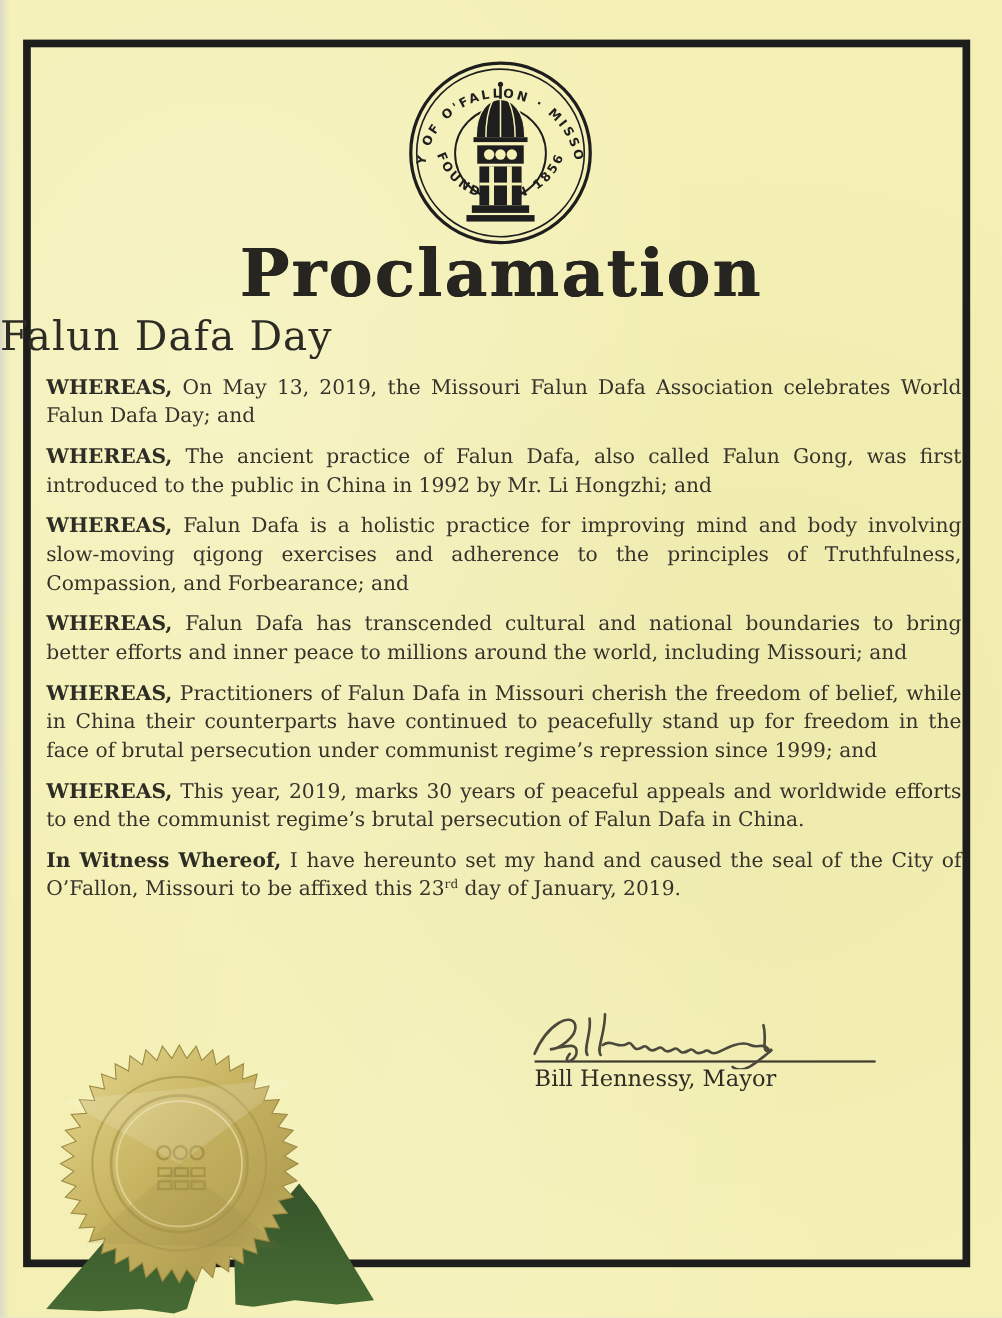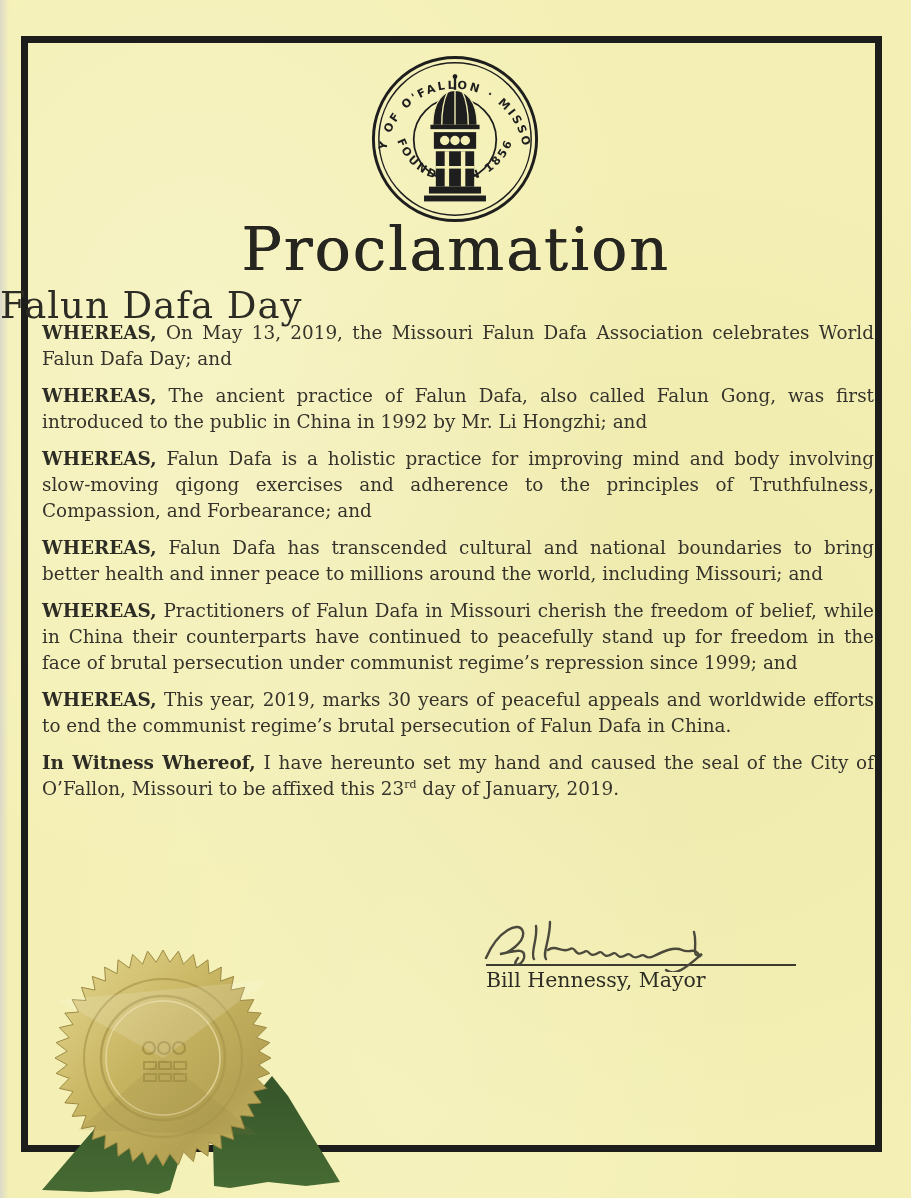--- a/index.html
+++ b/index.html
@@ -35,34 +35,34 @@
     pointer-events:none;
   }
   
   .city-seal{position:absolute;left:369px;top:53px;width:172px;height:172px;}
   .seal-ring-text{font-family:"DejaVu Sans","Liberation Sans",sans-serif;
     font-size:11.5px;font-weight:bold;letter-spacing:2.5px;fill:#1e1e1e;}
   
   .title{
     position:absolute;left:0;top:214px;width:100%;
     text-align:center;
-    font-size:60px;font-weight:normal;
+    font-size:60px;font-weight:bold;
     letter-spacing:2px;
     color:#26251f;
     text-shadow:0.6px 0 0 #26251f;
   }
   .subtitle{
     position:absolute;left:0;top:284px;width:100%;
     font-size:37px;font-weight:normal;
     letter-spacing:1px;
     color:#2c2b24;
   }
   
   .body-text{
-    position:absolute;left:42px;right:37px;top:320px;
+    position:absolute;left:42px;right:37px;top:340px;
     font-size:18.4px;line-height:26px;
     text-align:justify;
   }
   .body-text p{margin:0 0 11px 0;}
   .body-text strong{font-weight:bold;color:#2e2d25;}
   sup{font-size:11px;vertical-align:super;line-height:0;}
   
   .sig-block{position:absolute;left:478px;top:916px;width:330px;}
   .sig-script{display:block;width:330px;height:56px;}
   .sig-line{border-bottom:2px solid #3d3b30;width:310px;margin:-8px 0 2px 8px;}
@@ -114,21 +114,21 @@
     </g>
   </svg>
 
   <div class="title">Proclamation</div>
   <div class="subtitle">Falun Dafa Day</div>
 
   <div class="body-text">
     <p><strong>WHEREAS,</strong><span> On May 13, 2019, the Missouri Falun Dafa Association celebrates World Falun Dafa Day; and</span></p>
     <p><strong>WHEREAS,</strong><span> The ancient practice of Falun Dafa, also called Falun Gong, was first introduced to the public in China in 1992 by Mr. Li Hongzhi; and</span></p>
     <p><strong>WHEREAS,</strong><span> Falun Dafa is a holistic practice for improving mind and body involving slow-moving qigong exercises and adherence to the principles of Truthfulness, Compassion, and Forbearance; and</span></p>
-    <p><strong>WHEREAS,</strong><span> Falun Dafa has transcended cultural and national boundaries to bring better health and inner peace to millions around the world, including Missouri; and</span></p>
+    <p><strong>WHEREAS,</strong><span> Falun Dafa has transcended cultural and national boundaries to bring better efforts and inner peace to millions around the world, including Missouri; and</span></p>
     <p><strong>WHEREAS,</strong><span> Practitioners of Falun Dafa in Missouri cherish the freedom of belief, while in China their counterparts have continued to peacefully stand up for freedom in the face of brutal persecution under communist regime’s repression since 1999; and</span></p>
     <p><strong>WHEREAS,</strong><span> This year, 2019, marks 30 years of peaceful appeals and worldwide efforts to end the communist regime’s brutal persecution of Falun Dafa in China.</span></p>
     <p><strong>In Witness Whereof,</strong><span> I have hereunto set my hand and caused the seal of the City of O’Fallon, Missouri to be affixed this 23</span><sup>rd</sup><span> day of January, 2019.</span></p>
   </div>
 
   <div class="sig-block">
     <svg class="sig-script" viewBox="0 0 330 56">
       <g fill="none" stroke="#4a493c" stroke-width="2.4" stroke-linecap="round">
         <path d="M8,42 C20,14 42,4 45,16 C47,26 30,38 22,38 C34,36 48,30 46,42 C44,50 32,52 40,42"></path>
         <path d="M58,10 C60,22 52,38 56,43"></path>

